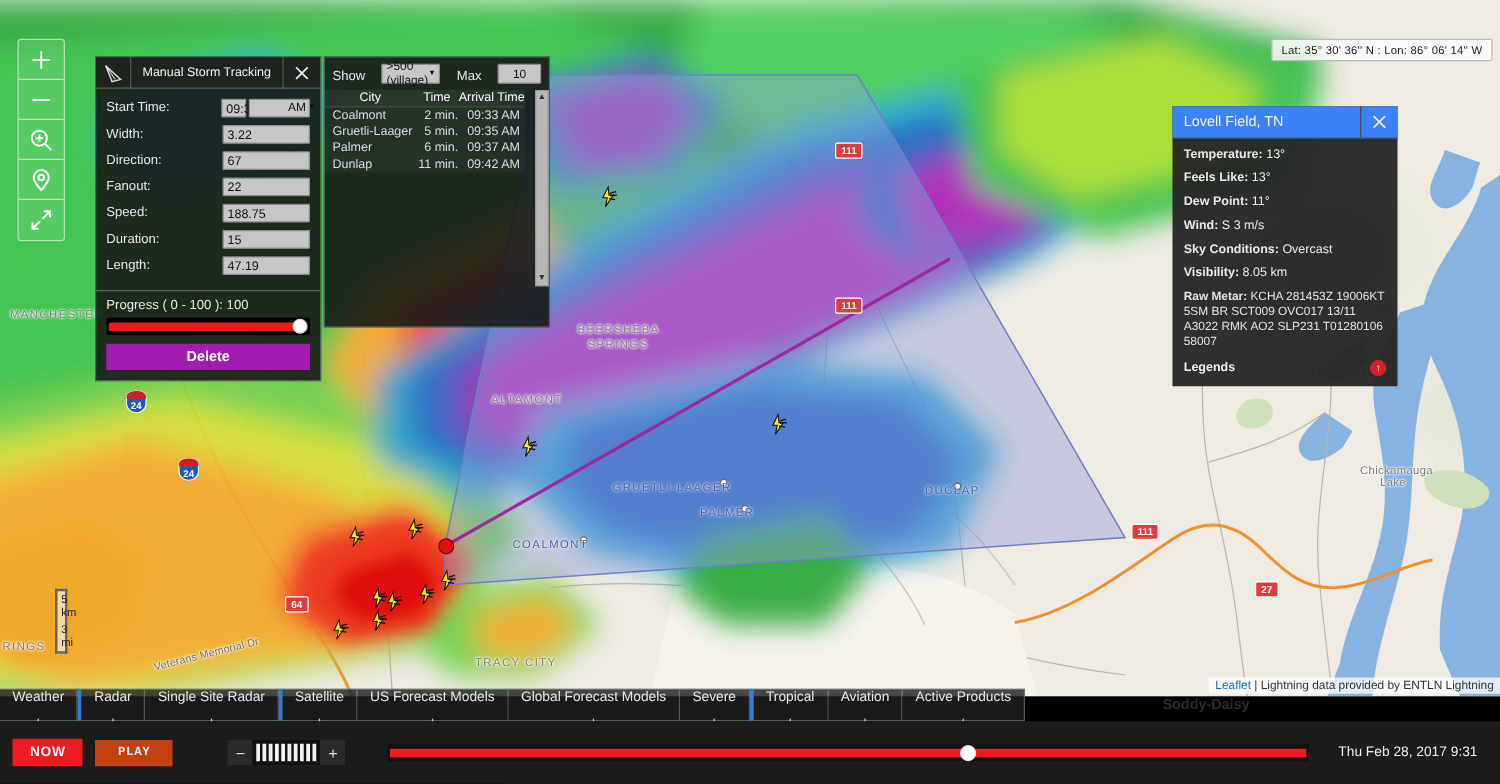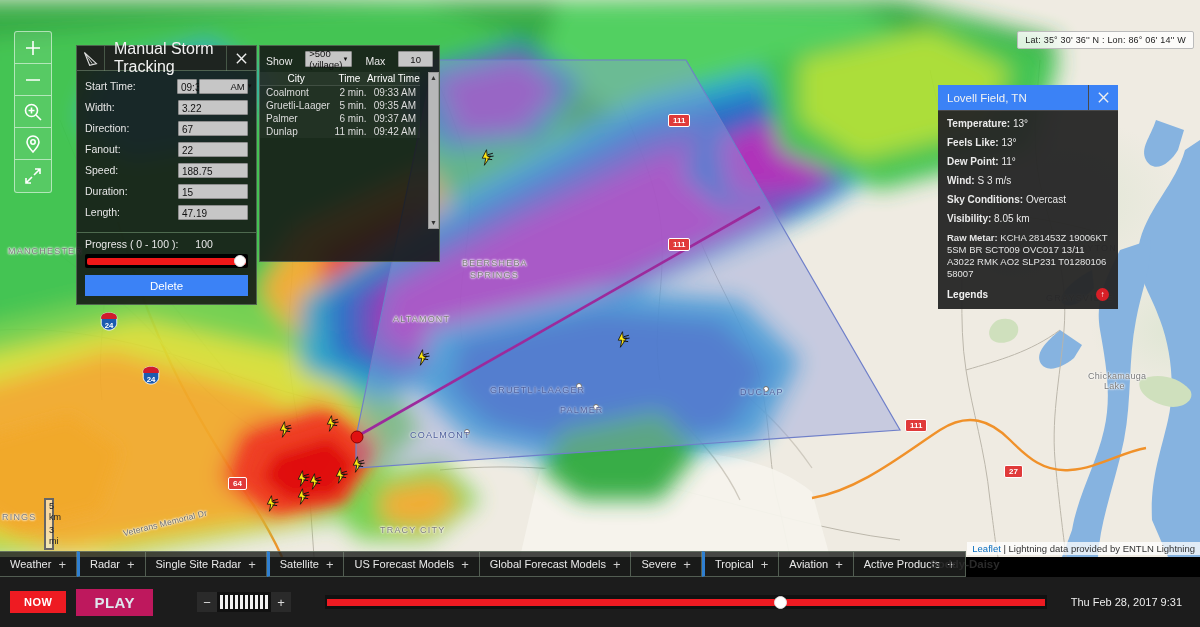--- a/index.html
+++ b/index.html
@@ -46,21 +46,21 @@
 
   
   #latlon {
     position:absolute; right:6px; top:31px;
     background:rgba(255,255,255,.80); border:1px solid #bbb;
     font-size:9px; color:#222; padding:3px 7px; border-radius:2px;
     letter-spacing:.2px; white-space:nowrap;
   }
 
   
-  #scalebar { position:absolute; left:6px; bottom:7px; width:48px;padding-left:38px; }
+  #scalebar { position:absolute; left:6px; bottom:34px; width:48px;padding-left:38px; }
   #scalebar div {
     font-size:9px; color:#222; padding:1px 3px; line-height:11px;
     border:2px solid #666; border-top:none; background:rgba(255,255,255,.55);
   }
   #scalebar div.top { border-top:2px solid #666; border-bottom:none; }
 
   
   #attribution {
     position:absolute; right:0; bottom:2px;
     background:rgba(255,255,255,.75); font-size:9.5px; color:#333;
@@ -72,21 +72,21 @@
   .panel {
     position:absolute; background:rgba(20,22,20,.88);
     border:1px solid rgba(120,150,120,.55);
     color:#e8e8e8; font-size:11px;
   }
   .panel-head {
     display:flex; align-items:center; height:25px;
     background:rgba(32,36,32,.92);
     border-bottom:1px solid rgba(120,150,120,.55);
   }
-  .panel-head .title { font-size:16px; color:#f2f2f2; padding-left:9px; flex:1; }
+  .panel-head .title { font-size:10px; color:#f2f2f2; padding-left:9px; flex:1; }
   .panel-head .closebtn {
     width:30px; height:25px; display:flex; align-items:center; justify-content:center;
     border-left:1px solid rgba(120,150,120,.45); cursor:pointer;
   }
   .panel-head .closebtn svg { width:13px; height:13px; stroke:#eee; stroke-width:1.5; }
 
   
   #storm-panel { left:76px; top:45px; width:181px; }
   #storm-panel .icon-cone {
     width:28px; height:25px; display:flex; align-items:center; justify-content:center;
@@ -103,34 +103,34 @@
   .frow .field.small { width:20px; }
   .frow .sel {
     width:49px; height:15px; background:#c6c6c6; color:#111; font-size:9.5px;
     border:1px solid #8d8d8d; margin-left:2px; display:flex; align-items:center;
     justify-content:center; gap:2px; border-radius:1px;padding-left:36px;
   }
   .frow .sel .cv { font-size:6px; }
   .sep { height:1px; background:rgba(130,170,130,.5); margin:4px 0 0 0; }
   .prog-wrap { padding:5px 8px 8px 8px; }
   .prog-label { font-size:10.5px; color:#e9e9e9; margin-bottom:4px; }
-  .prog-label .v { margin-left:14px; }
+  .prog-label .v { }
   .slider {
     position:relative; height:14px; background:#000; border-radius:2px;
     display:flex; align-items:center;
   }
   .slider .bar { position:absolute; left:2px; right:2px; height:7px; background:#f01818; border-radius:2px; }
   .slider .knob {
     position:absolute; right:2px; width:12px; height:12px; background:#fff;
     border-radius:50%; border:1px solid #ddd;
   }
   .del-btn {
-    margin-top:7px; height:21px; background:#3b82f6; color:#fff;
+    margin-top:7px; height:21px; background:#a21caf; color:#fff;
     display:flex; align-items:center; justify-content:center;
-    font-size:11.5px; cursor:pointer;
+    font-size:11.5px; cursor:pointer;font-weight:bold;
   }
 
   
   #cities-panel { left:259px; top:45px; width:181px; height:217px; }
   #cities-panel .panel-head { background:rgba(26,30,26,.85); }
   .cities-ctrl { display:flex; align-items:flex-end; padding:5px 6px; gap:13px; }
   .cities-ctrl .lbl { font-size:10.5px; }
   .cities-ctrl .dd {
     flex:1; height:16px; background:#c6c6c6; color:#111; font-size:9.5px;
     border:1px solid #8d8d8d; display:flex; align-items:center; padding:0 3px;
@@ -185,42 +185,42 @@
 
   
   #navbar {
     position:absolute; left:0; top:551px; width:1200px; height:26px;
     display:flex; align-items:stretch; font-size:11px; color:#e9e9e9;
   }
   #navbar .navitem {
     display:flex; align-items:center; gap:7px; padding:0 10px;
     background:rgba(30,32,30,.82); border-right:1px solid rgba(140,160,140,.5);
     border-top:1px solid rgba(140,160,140,.5); border-bottom:1px solid rgba(140,160,140,.5);
-    cursor:pointer; white-space:nowrap;
+    cursor:pointer; white-space:nowrap;flex-direction:column;
   }
   #navbar .navitem .plus { font-size:13px; color:#cfcfcf; line-height:1; }
   #navbar .navitem.accent { border-left:3px solid #2f7fd1; }
   #navbar .spacer { flex:1; background:transparent; }
   #navbar .place {
     position:absolute; left:930px; top:0; height:26px; display:flex; align-items:center;
     font-size:11.5px; color:#2b2b2b; font-weight:bold;
   }
 
   
   #player {
     position:absolute; left:0; top:577px; width:1200px; height:50px;
     background:#1c1c1c; display:flex; align-items:center; padding:0 10px; gap:10px;
   }
   #player .now {
     background:#ee1b22; color:#fff; font-size:11px; font-weight:bold;
     padding:5px 14px; letter-spacing:.5px; cursor:pointer;
   }
   #player .play {
-    background:#be185d; color:#dfe6ee; font-size:15px; font-weight:bold;
-    padding:5px 18px; letter-spacing:.5px; cursor:pointer;
+    background:#c2410c; color:#dfe6ee; font-size:10px; font-weight:bold;
+    padding:5px 18px; letter-spacing:.5px; cursor:pointer;font-family:Liberation Mono, monospace;
   }
   #player .stepper { display:flex; align-items:center; margin-left:34px; }
   #player .stepper .sb {
     width:20px; height:20px; background:#2a2a2a; color:#dcdcdc;
     display:flex; align-items:center; justify-content:center; font-size:13px; cursor:pointer;
   }
   #player .ticks {
     height:20px; background:#111; display:flex; align-items:center; gap:2px; padding:0 3px;
   }
   #player .ticks i { display:block; width:3px; height:14px; background:#f2f2f2; }

